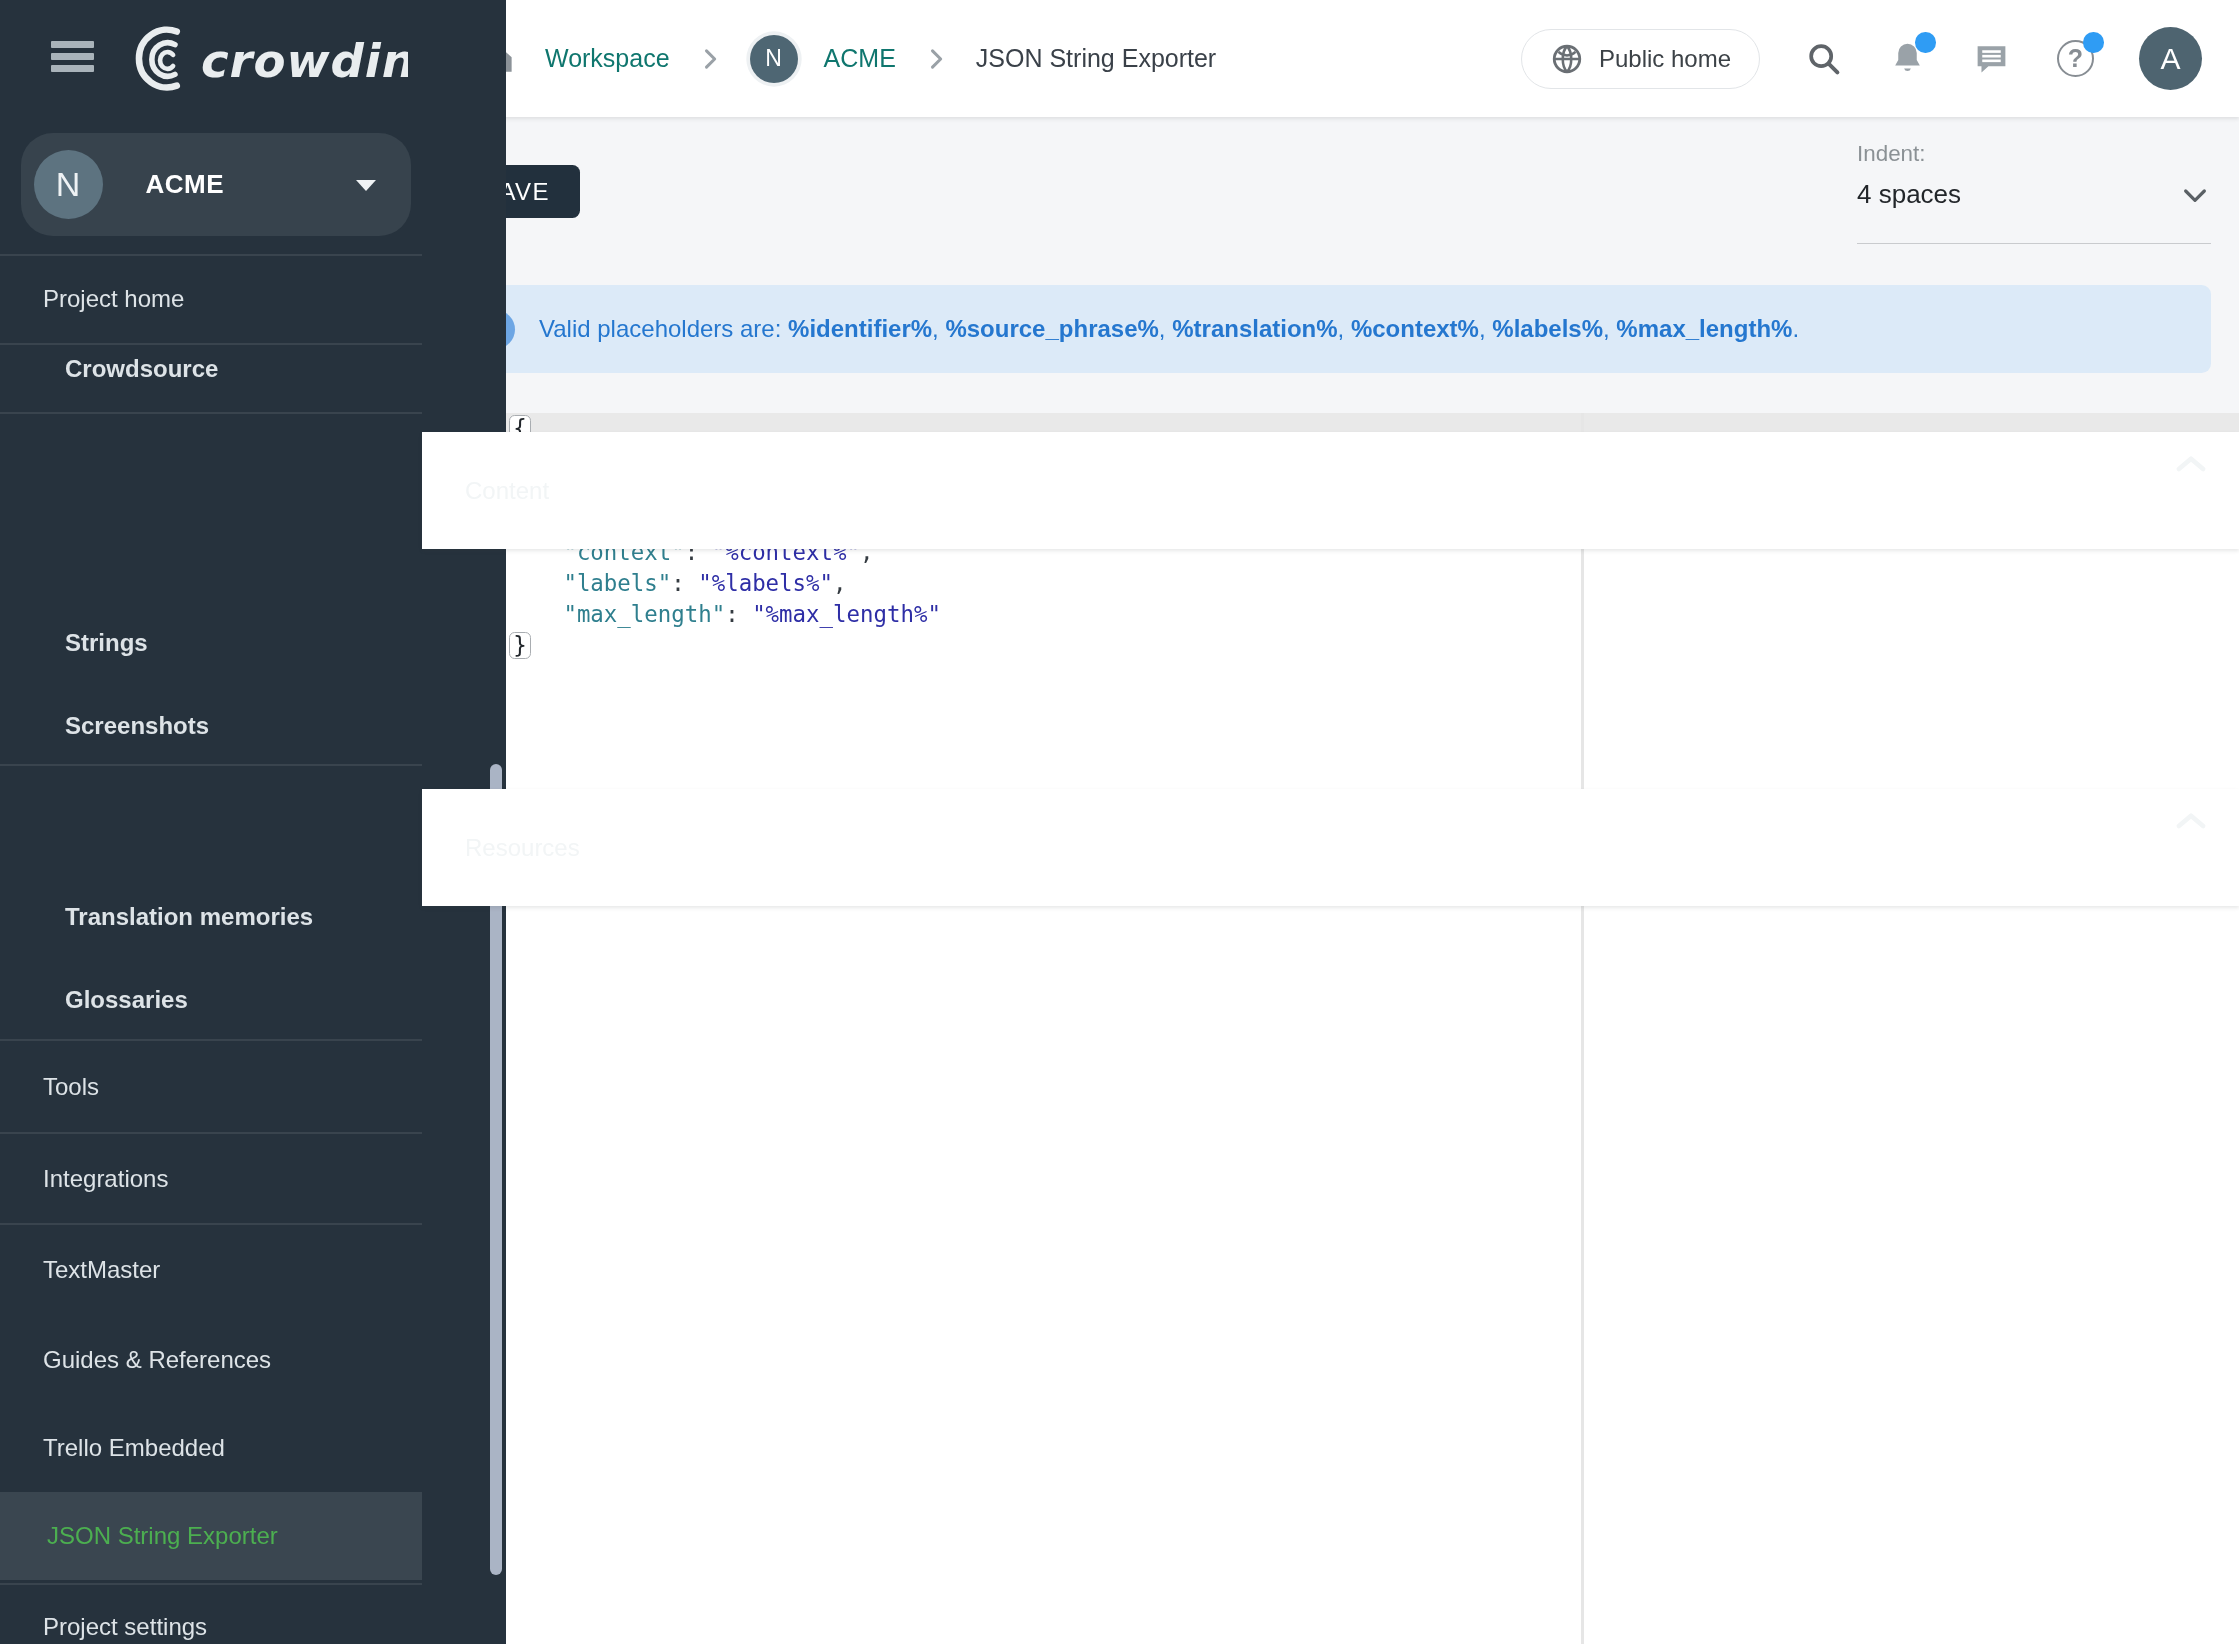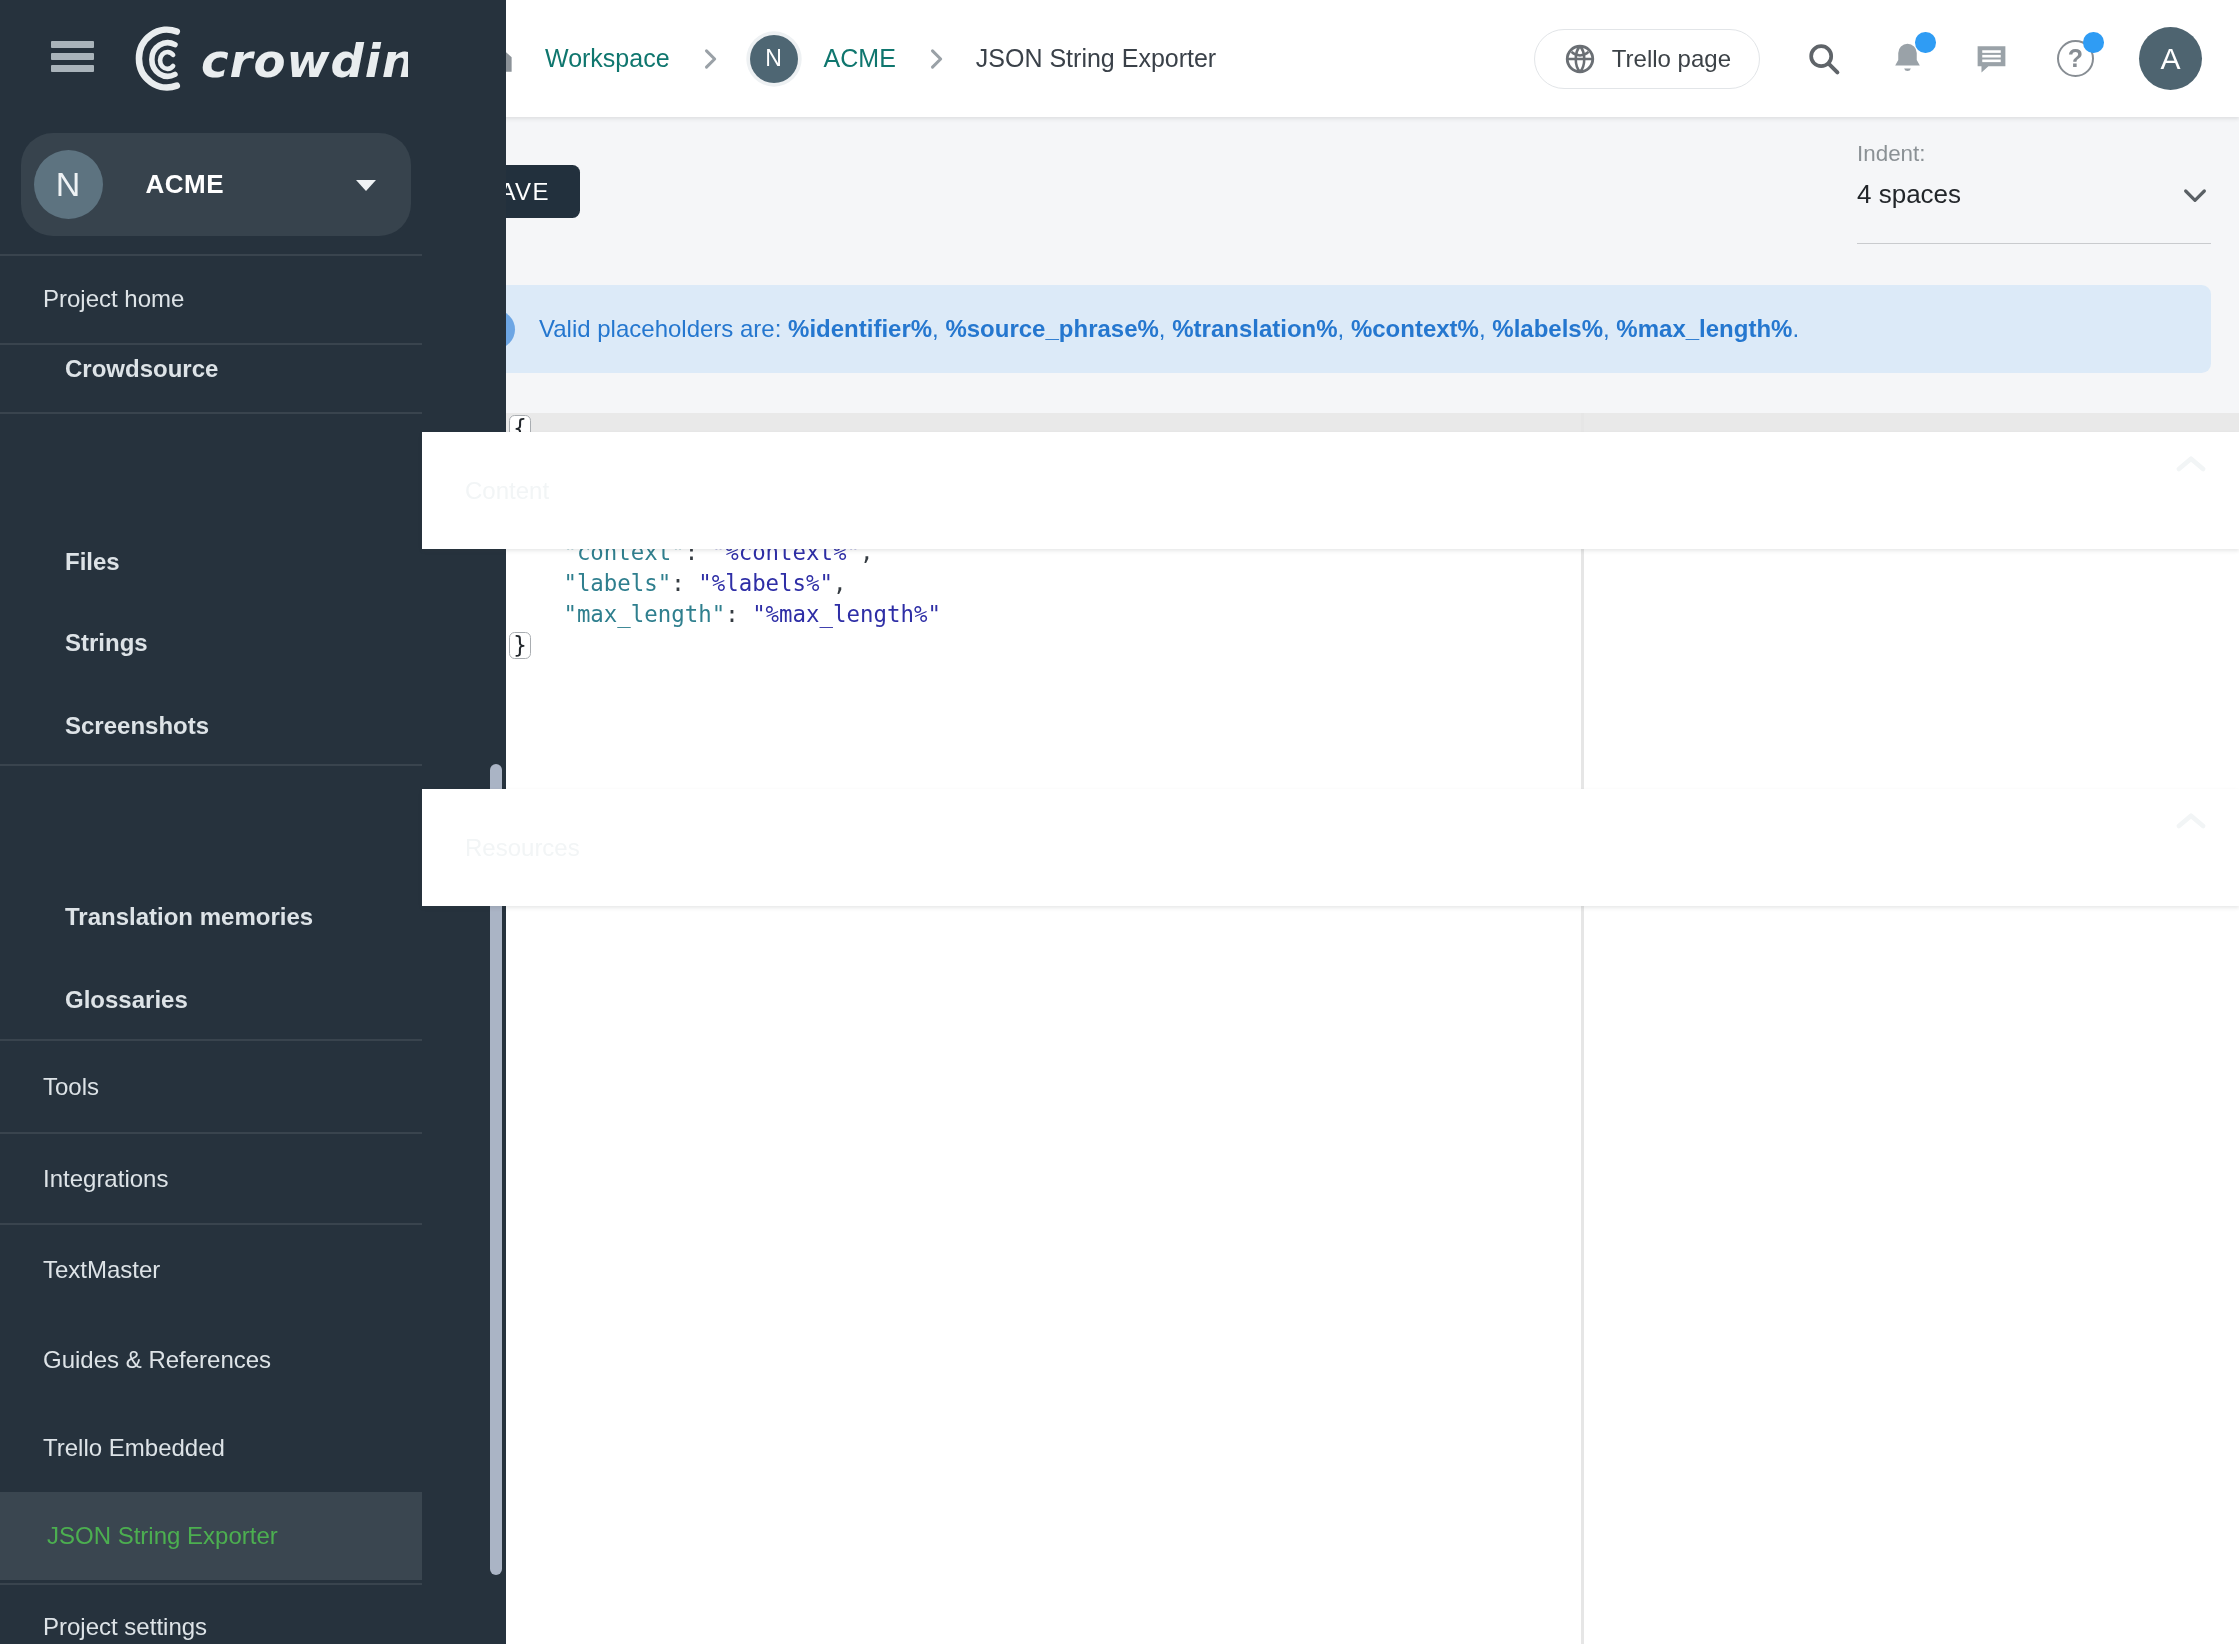--- a/index.html
+++ b/index.html
@@ -116,23 +116,20 @@
       </div>
 
     <div class="nav-row header" style="top:432px">
       <span class="lbl">Content</span>
       <span class="chev-up">
           <svg width="32" height="20.5" viewBox="0 0 34 22">
             <polyline points="4,16 17,5 30,16" fill="none" stroke="#f2f5f6" stroke-width="5" stroke-linecap="round" stroke-linejoin="round"></polyline>
           </svg>
         </span>
     </div>
-    <div class="nav-row sub" style="top:529px">
-        <span class="lbl">Files</span>
-      </div>
     <div class="nav-row sub" style="top:610px">
         <span class="lbl">Strings</span>
       </div>
     <div class="nav-row sub" style="top:693px">
         <span class="lbl">Screenshots</span>
       </div>
 
     <div class="nav-row header" style="top:789px">
       <span class="lbl">Resources</span>
       <span class="chev-up">
@@ -196,21 +193,21 @@
       <span class="crumb-current">JSON String Exporter</span>
     </div>
 
     <div class="hdr-right">
       <div class="pill">
         <svg width="34" height="34" viewBox="0 0 24 24">
           <circle cx="12" cy="12" r="9" fill="none" stroke="#6a6f74" stroke-width="2"></circle>
           <path d="M12 3 c4 4 4 14 0 18 M12 3 c-4 4 -4 14 0 18 M3.5 12 h17" fill="none" stroke="#6a6f74" stroke-width="1.8"></path>
           <path d="M6 7 a9 9 0 0 0 6 2.5 a9 9 0 0 0 6 -2.5" fill="none" stroke="#6a6f74" stroke-width="1.8"></path>
         </svg>
-        <span class="pill-label">Trello page</span>
+        <span class="pill-label">Public home</span>
       </div>
       <div class="icon-wrap">
         <svg width="37" height="37" viewBox="0 0 24 24">
             <circle cx="10.5" cy="10.5" r="6.5" fill="none" stroke="#5f6469" stroke-width="2.4"></circle>
             <line x1="15.3" y1="15.3" x2="21" y2="21" stroke="#5f6469" stroke-width="2.6" stroke-linecap="round"></line>
           </svg>
       </div>
       <div class="icon-wrap">
         <svg width="37" height="37" viewBox="0 0 24 24">
             <path d="M12 2.5 a6 6 0 0 0 -6 6 v4.5 l-2 3.5 h16 l-2 -3.5 v-4.5 a6 6 0 0 0 -6 -6 z" fill="#9aa2a8"></path>

